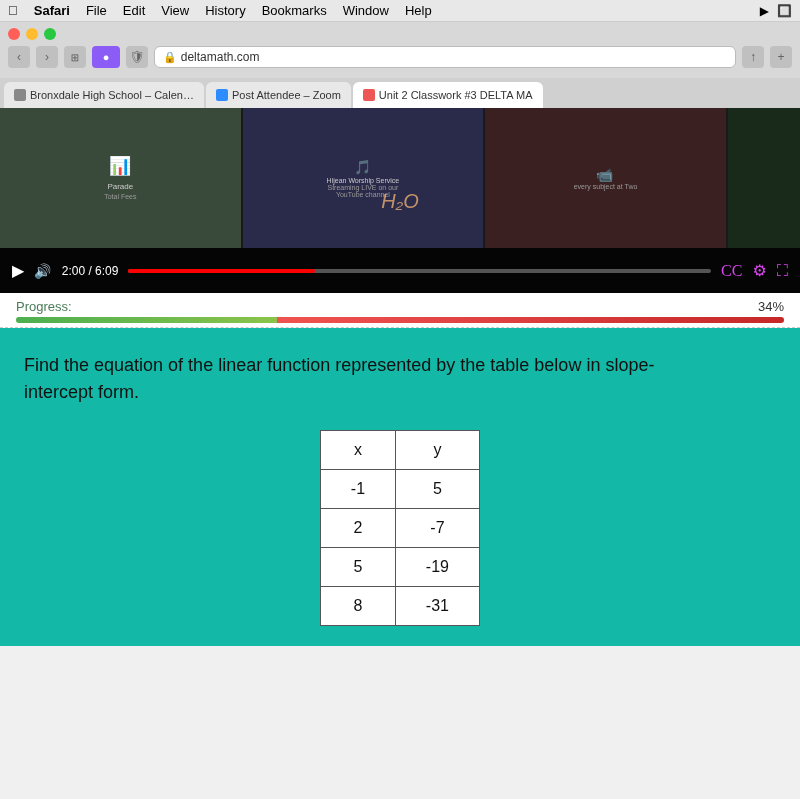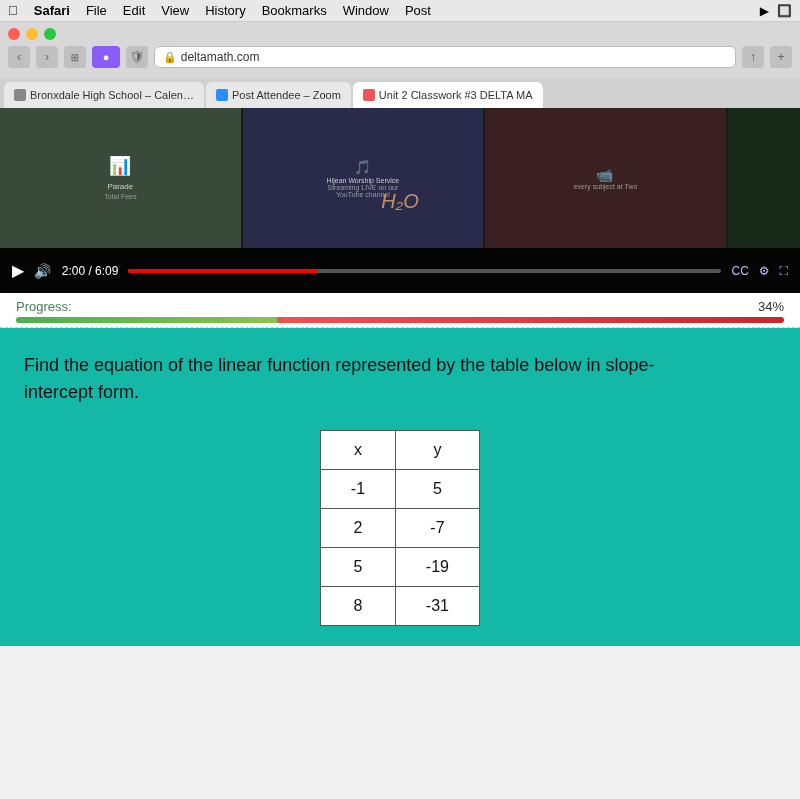--- a/index.html
+++ b/index.html
@@ -218,23 +218,24 @@
       border-radius: 2px;
       position: relative;
     }
     .progress-fill {
       height: 100%;
       background: #ff0000;
       border-radius: 2px;
       width: 32%;
     }
     .video-icon-btn {
-      color: #c4b5fd;
-      font-size: 12px;
-      cursor: pointer;
+      color: #d946ef;
+      font-size: 16px;
+      cursor: pointer;
+      font-family: Liberation Serif, serif;
     }
     .video-center-overlay {
       position: absolute;
       top: 50%;
       left: 50%;
       transform: translate(-50%, -50%);
       color: white;
       font-size: 11px;
       text-align: center;
       opacity: 0.8;
@@ -324,21 +325,21 @@
 
 <div class="menu-bar">
   <span></span>
   <span class="menu-item bold">Safari</span>
   <span class="menu-item">File</span>
   <span class="menu-item">Edit</span>
   <span class="menu-item">View</span>
   <span class="menu-item">History</span>
   <span class="menu-item">Bookmarks</span>
   <span class="menu-item">Window</span>
-  <span class="menu-item">Post</span>
+  <span class="menu-item">Help</span>
   <div class="menu-right">
     <span>▶</span>
     <span>🔲</span>
   </div>
 </div>
 
 <div class="browser-chrome">
   <div class="traffic-lights">
     <div class="traffic-light tl-red"></div>
     <div class="traffic-light tl-yellow"></div>

